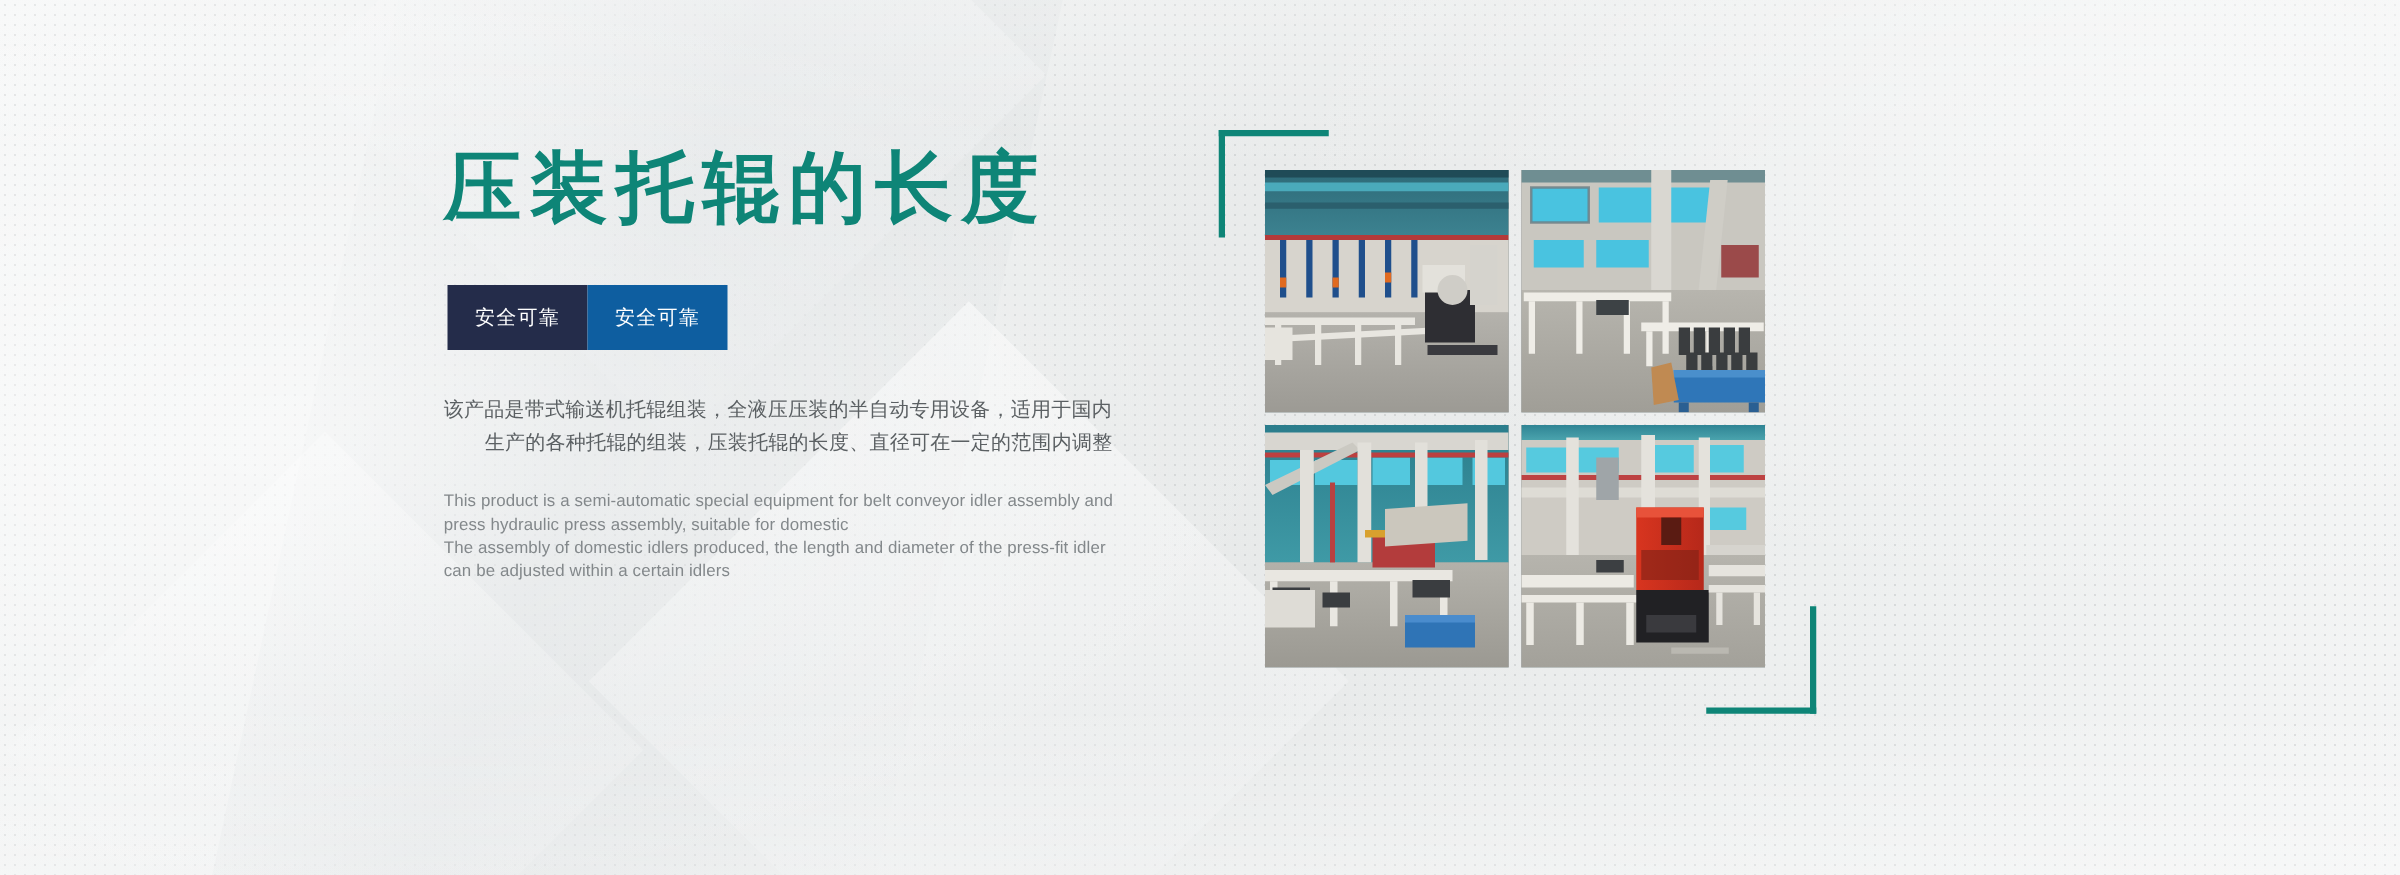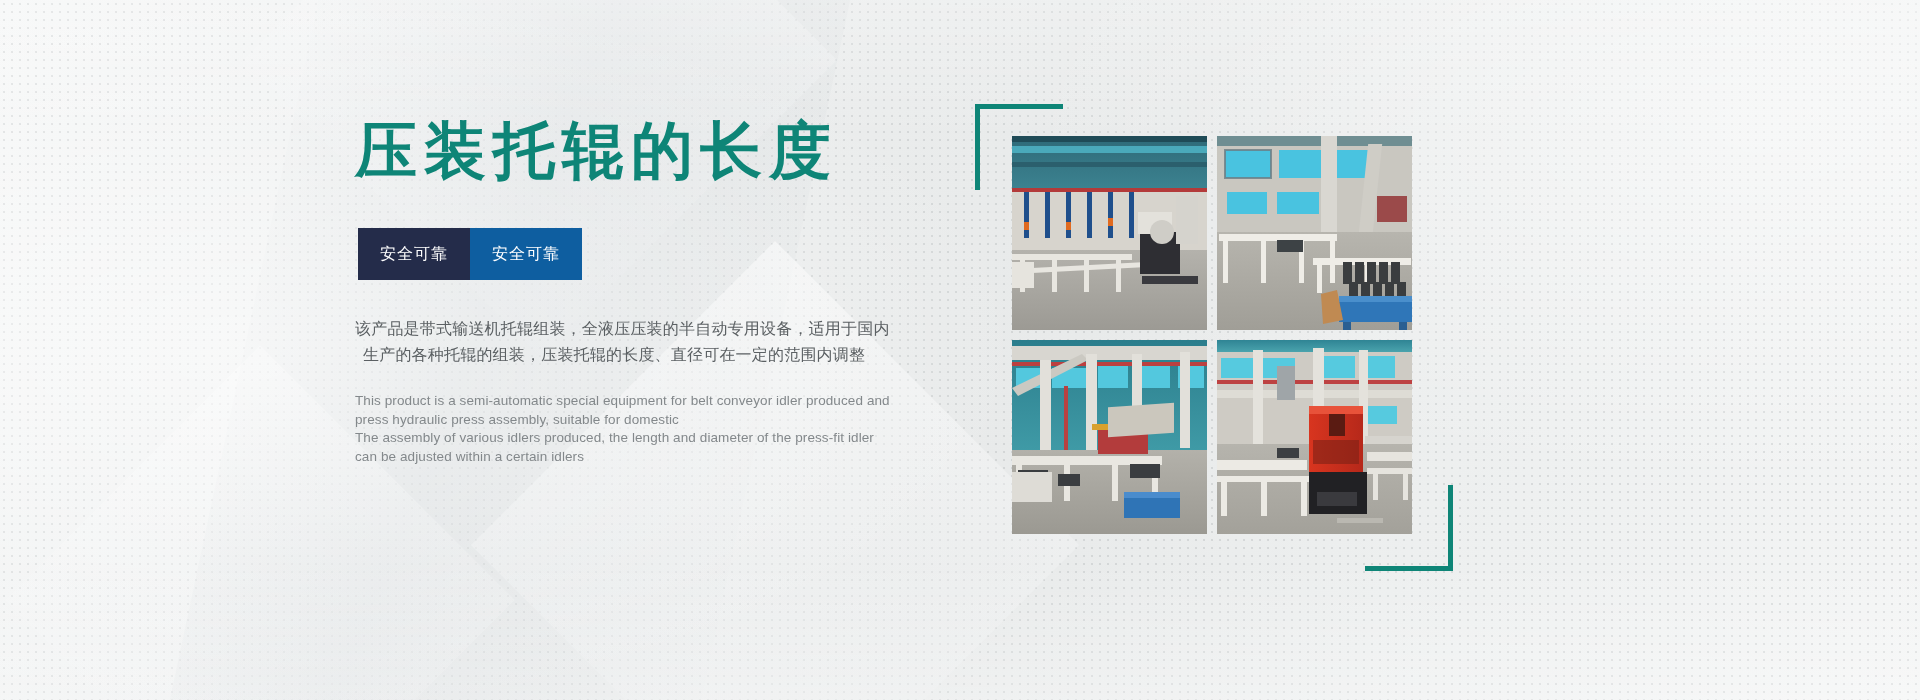--- a/index.html
+++ b/index.html
@@ -75,21 +75,21 @@
   .tag.t3{background:#38b7c3;}
 
   .desc-cn{
     margin-top:36px;
     color:#5b6063;
     font-size:16px;
     line-height:26px;
     letter-spacing:.2px;
     white-space:nowrap;
   }
-  .desc-cn .l2{ padding-left:8px; }
+  .desc-cn .l2{ padding-left:8px;text-align:center; }
 
   .desc-en{
     margin-top:24px;
     color:#83888b;
     font-size:13.5px;
     line-height:18.5px;
     letter-spacing:.1px;
   }
   .desc-en div{white-space:nowrap;}
 
@@ -134,23 +134,23 @@
       <span class="tag t1">安全可靠</span>
       <span class="tag t2">安全可靠</span>
     </div>
 
     <div class="desc-cn">
       <div class="l1">该产品是带式输送机托辊组装，全液压压装的半自动专用设备，适用于国内</div>
       <div class="l2">生产的各种托辊的组装，压装托辊的长度、直径可在一定的范围内调整</div>
     </div>
 
     <div class="desc-en">
-      <div>This product is a semi-automatic special equipment for belt conveyor idler produced and</div>
+      <div>This product is a semi-automatic special equipment for belt conveyor idler assembly and</div>
       <div>press hydraulic press assembly, suitable for domestic</div>
-      <div>The assembly of various idlers produced, the length and diameter of the press-fit idler</div>
+      <div>The assembly of domestic idlers produced, the length and diameter of the press-fit idler</div>
       <div>can be adjusted within a certain idlers</div>
     </div>
   </div>
 
   <div class="bracket tl">
     <span class="h"></span>
     <span class="v"></span>
   </div>
   <div class="bracket br">
     <span class="h"></span>

